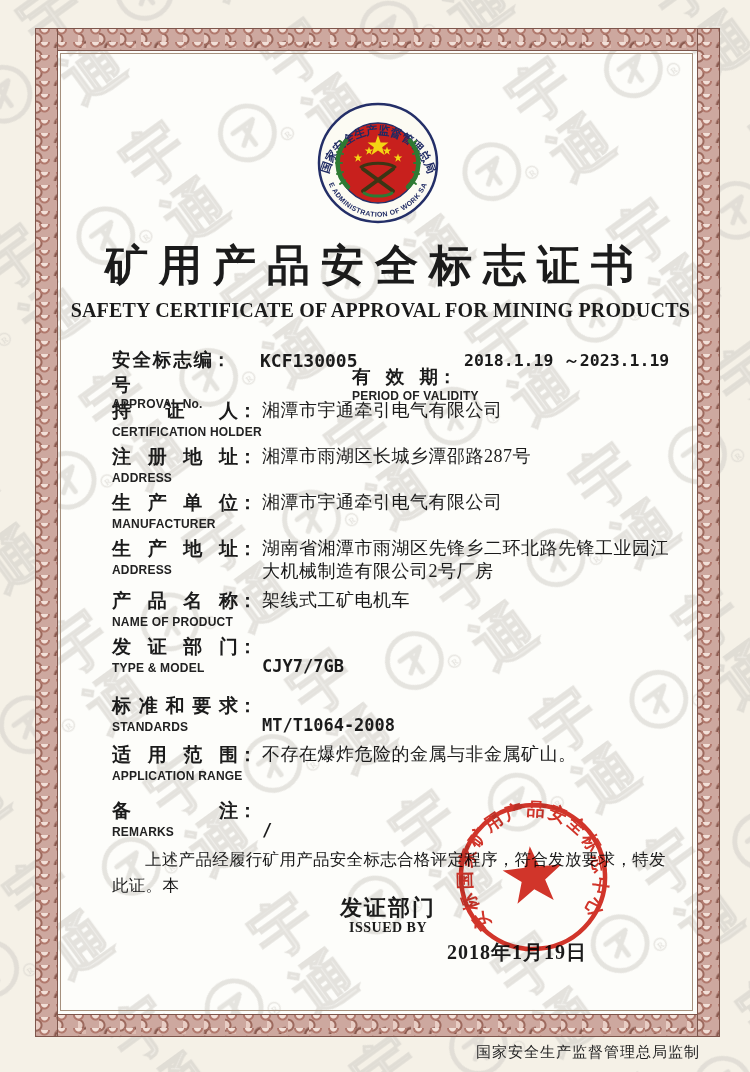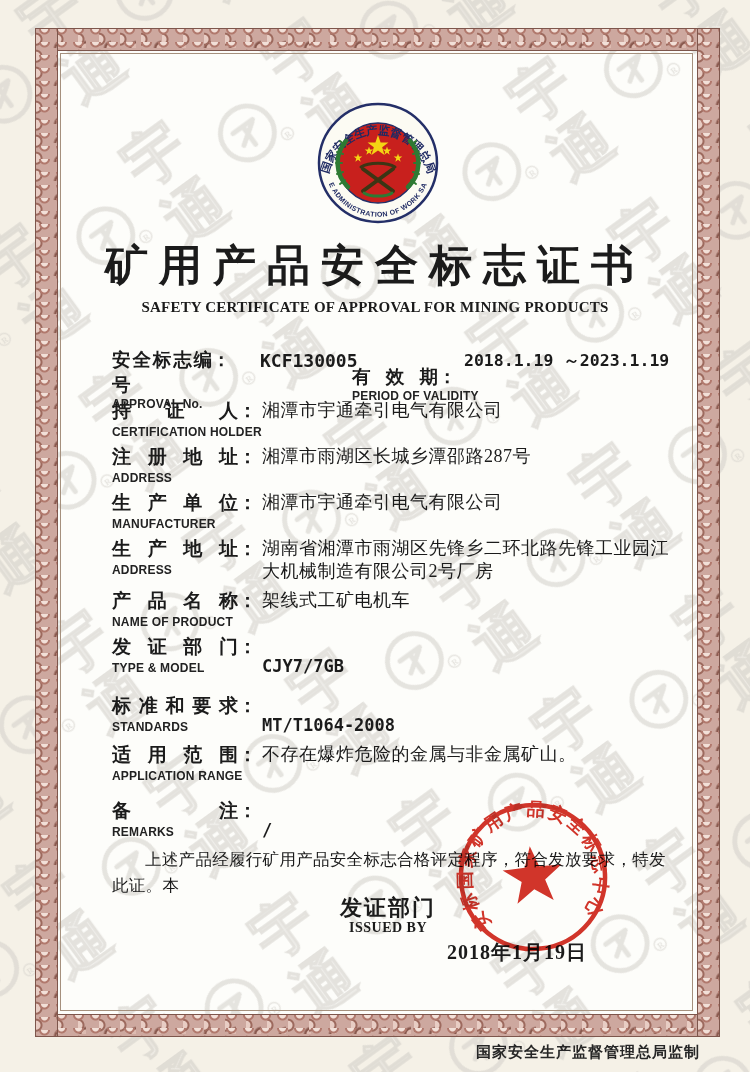--- a/index.html
+++ b/index.html
@@ -27,22 +27,22 @@
   #frame-top{left:35px;top:28px;width:685px;height:23px;}
   #frame-bottom{left:35px;top:1014px;width:685px;height:23px;}
   #frame-left{left:35px;top:28px;width:23px;height:1009px;}
   #frame-right{left:697px;top:28px;width:23px;height:1009px;}
   #inner-line{position:absolute;left:60px;top:53px;width:633px;height:958px;border:1px solid #a5907d;z-index:2;box-sizing:border-box;}
   
   #content{position:absolute;inset:0;z-index:3;}
   #emblem{position:absolute;left:316px;top:101px;}
   #cert-title{position:absolute;left:60px;top:237px;width:630px;text-align:center;
     font-size:43px;font-weight:bold;letter-spacing:11px;white-space:nowrap;}
-  #cert-subtitle{position:absolute;left:60px;top:299px;width:630px;text-align:center;
-    font-size:15px;font-weight:bold;letter-spacing:0.2px;white-space:nowrap;}
+  #cert-subtitle{position:absolute;left:60px;top:299px;width:630px;text-align:right;
+    font-size:20px;font-weight:bold;letter-spacing:0.2px;white-space:nowrap;}
   .zh-label{display:inline-block;text-align:justify;text-align-last:justify;font-weight:bold;vertical-align:top;}
   .caption{font-family:"Liberation Sans","DejaVu Sans",sans-serif;font-size:12px;font-weight:bold;letter-spacing:0.2px;color:#222;}
   
   #approval-row{position:absolute;left:112px;top:347px;width:560px;}
   #approval-label-wrap{position:absolute;left:0;top:0;}
   #approval-label-wrap .zh-label{width:100px;font-size:18.5px;}
   #approval-no{position:absolute;left:120px;top:3px;font-family:"DejaVu Sans Mono","Liberation Mono",monospace;font-size:18px;font-weight:bold;margin-left:28px;}
   #validity-wrap{position:absolute;left:240px;top:17px;}
   #validity-wrap .zh-label{width:86px;font-size:18.5px;}
   #validity-value{position:absolute;left:352px;top:3px;font-family:"DejaVu Sans Mono","Liberation Mono",monospace;font-size:16.5px;font-weight:bold;white-space:nowrap;}
@@ -59,21 +59,21 @@
   
   #declaration{position:absolute;left:112px;top:839px;width:556px;font-size:16.5px;line-height:26px;letter-spacing:0.3px;}
   #declaration .indent{text-indent:2em;margin-top:8px;}
   
   #issued-label{position:absolute;left:340px;top:893px;font-size:22px;font-weight:bold;letter-spacing:2px;}
   #issued-caption{position:absolute;left:349px;top:920px;font-size:14px;font-weight:bold;letter-spacing:0.5px;}
   #issued-date{position:absolute;left:447px;top:939px;font-size:20px;font-weight:bold;letter-spacing:1px;}
   
   #stamp{position:absolute;left:452px;top:796px;z-index:4;opacity:0.92;mix-blend-mode:multiply;transform:rotate(-6deg);}
   
-  #footer-note{position:absolute;right:50px;top:1043px;font-size:15px;font-weight:bold;letter-spacing:1px;color:#262626;}
+  #footer-note{position:absolute;right:50px;top:1043px;font-size:15px;font-weight:normal;letter-spacing:1px;color:#262626;}
 </style>
 </head>
 <body>
 
 <div id="inner-paper"></div>
 
 <svg id="watermark-layer" width="750" height="1072" xmlns="http://www.w3.org/2000/svg">
   <defs>
     <pattern id="wm" width="175" height="175" patternUnits="userSpaceOnUse" patternTransform="rotate(-36)">
       <g fill="#e9e7e3" stroke="#cfccc6" stroke-width="1.2" font-family="'Liberation Serif','DejaVu Serif',serif" font-weight="bold">

